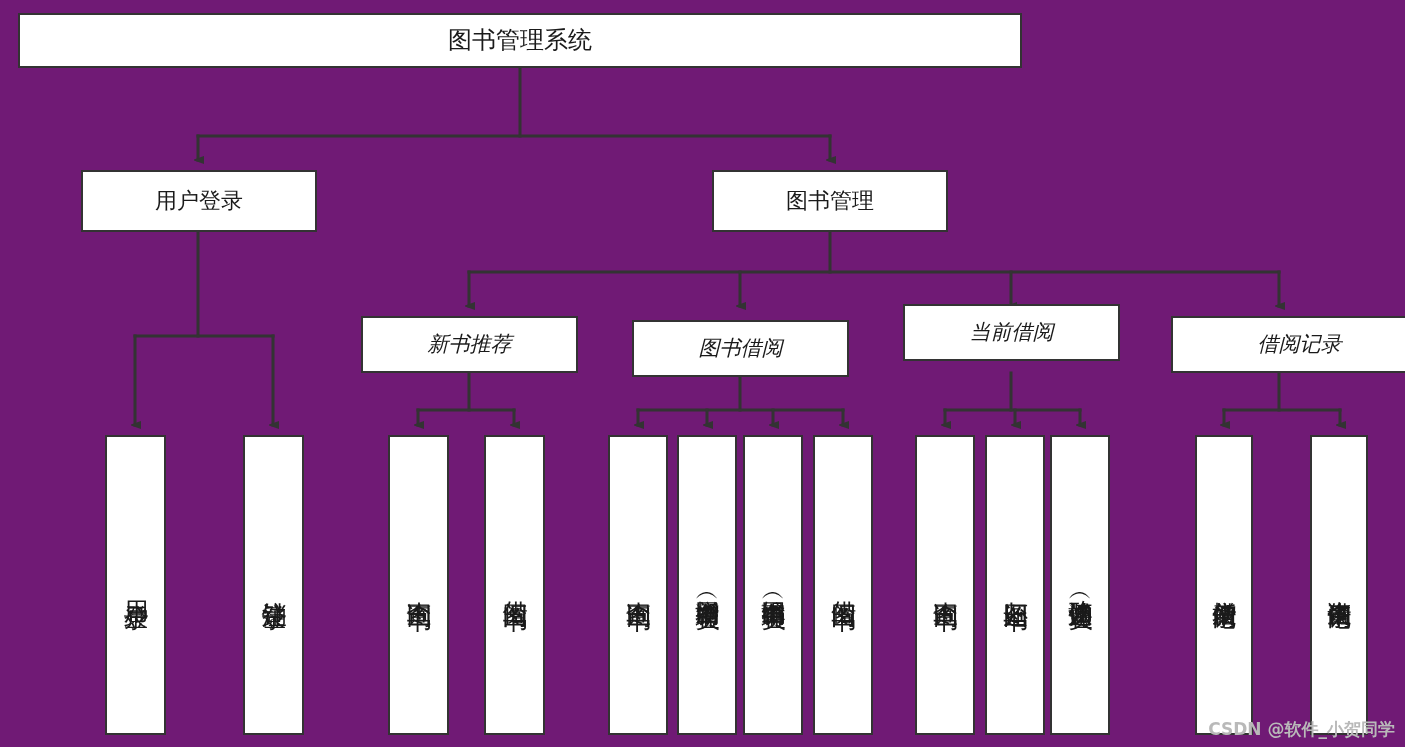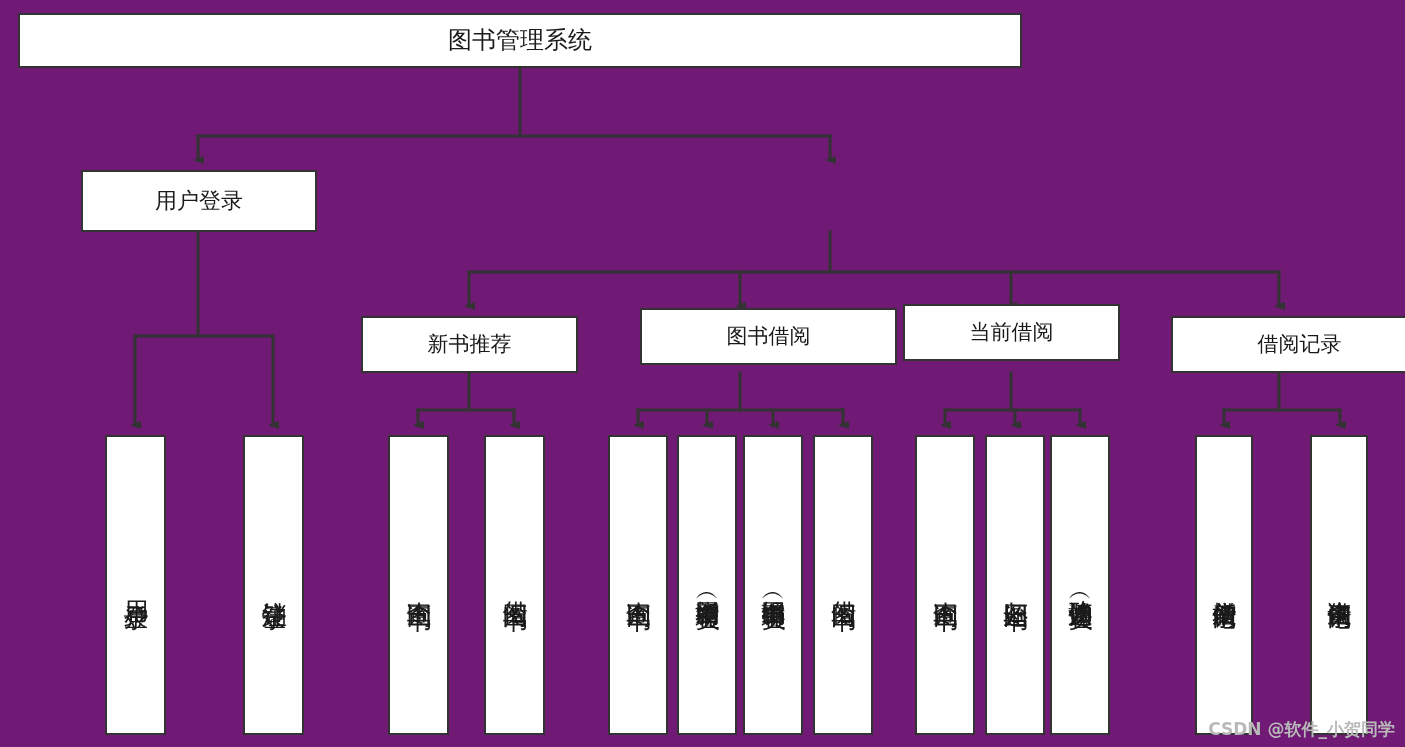--- a/index.html
+++ b/index.html
@@ -36,21 +36,21 @@
     overflow: hidden;
   }
   .node-label {
     color: #1a1a1a;
     text-align: center;
     line-height: 1.15;
     white-space: nowrap;
   }
   .lvl0 .node-label { font-size: 24px; }
   .lvl1 .node-label { font-size: 22px; }
-  .lvl2 .node-label { font-size: 21px; }
+  .lvl2 .node-label { font-size: 21px; font-style: italic; }
   .leaf .node-label {
     writing-mode: vertical-rl;
     text-orientation: upright;
     font-size: 25px;
     letter-spacing: 2px;
     line-height: 1.05;
   }
   .leaf.leaf-narrow .node-label {
     font-size: 24px;
     letter-spacing: 1px;
@@ -123,25 +123,28 @@
     </g>
   </svg>
 
   <div class="node-box lvl0" style="left:18px; top:13px; width:1004px; height:55px;">
     <span class="node-label">图书管理系统</span>
   </div>
 
   <div class="node-box lvl1" style="left:81px; top:170px; width:236px; height:62px;">
     <span class="node-label">用户登录</span>
   </div>
+  <div class="node-box lvl1" style="left:712px; top:170px; width:236px; height:62px;">
+    <span class="node-label">图书管理</span>
+  </div>
 
   <div class="node-box lvl2" style="left:361px; top:316px; width:217px; height:57px;">
     <span class="node-label">新书推荐</span>
   </div>
-  <div class="node-box lvl2" style="left:632px; top:308px; width:257px; height:57px;margin-left:8px;">
+  <div class="node-box lvl2" style="left:632px; top:320px; width:217px; height:57px;">
     <span class="node-label">图书借阅</span>
   </div>
   <div class="node-box lvl2" style="left:903px; top:304px; width:217px; height:57px;">
     <span class="node-label">当前借阅</span>
   </div>
   <div class="node-box lvl2" style="left:1171px; top:316px; width:257px; height:57px;">
     <span class="node-label">借阅记录</span>
   </div>
 
   <div class="node-box leaf" style="left:105px; top:435px; width:61px; height:300px;">

